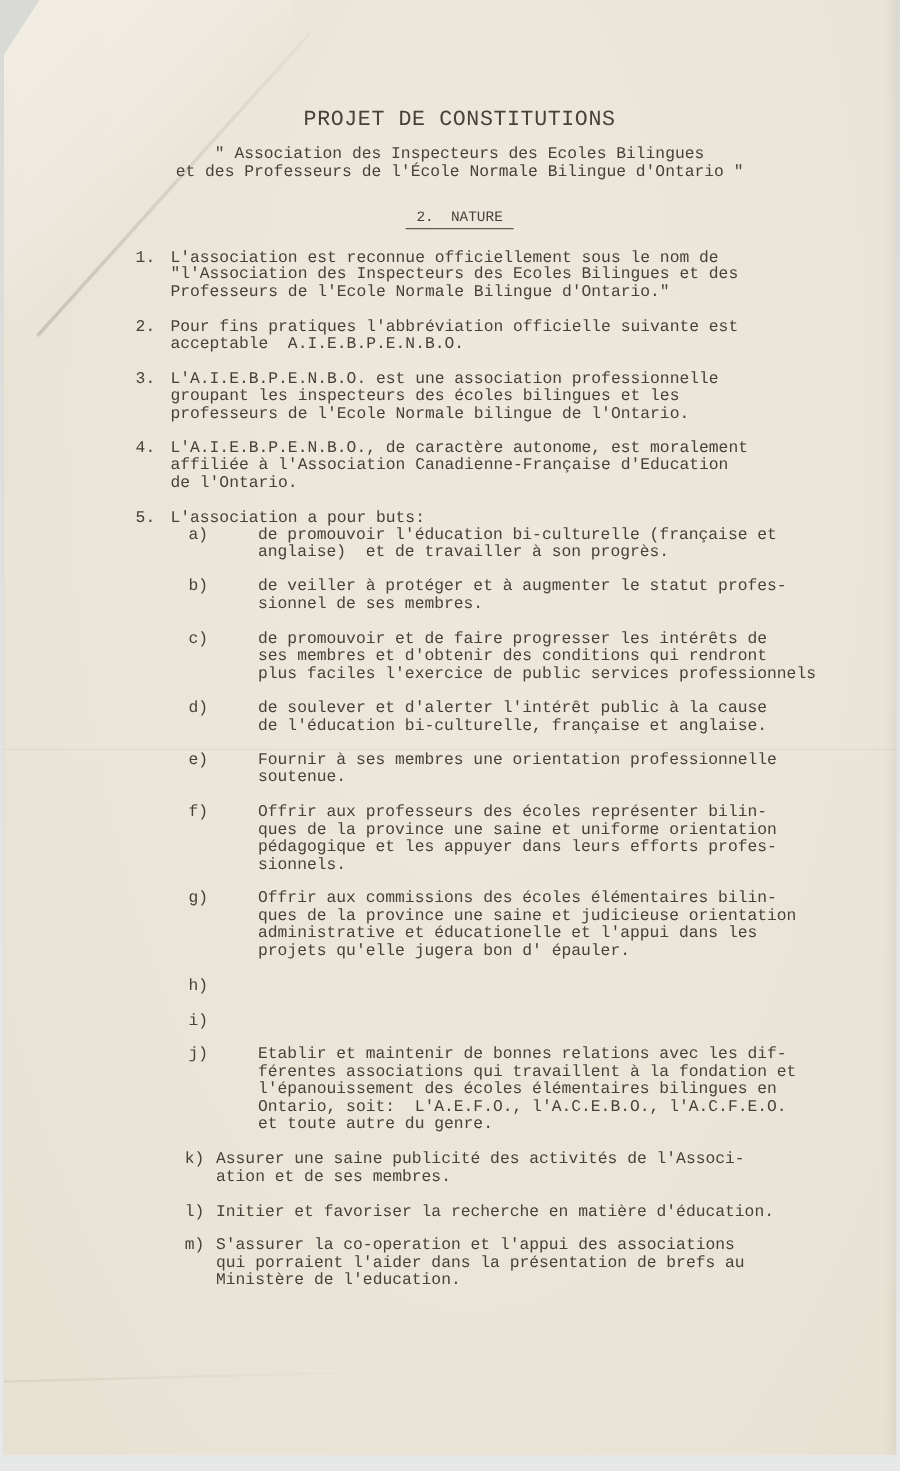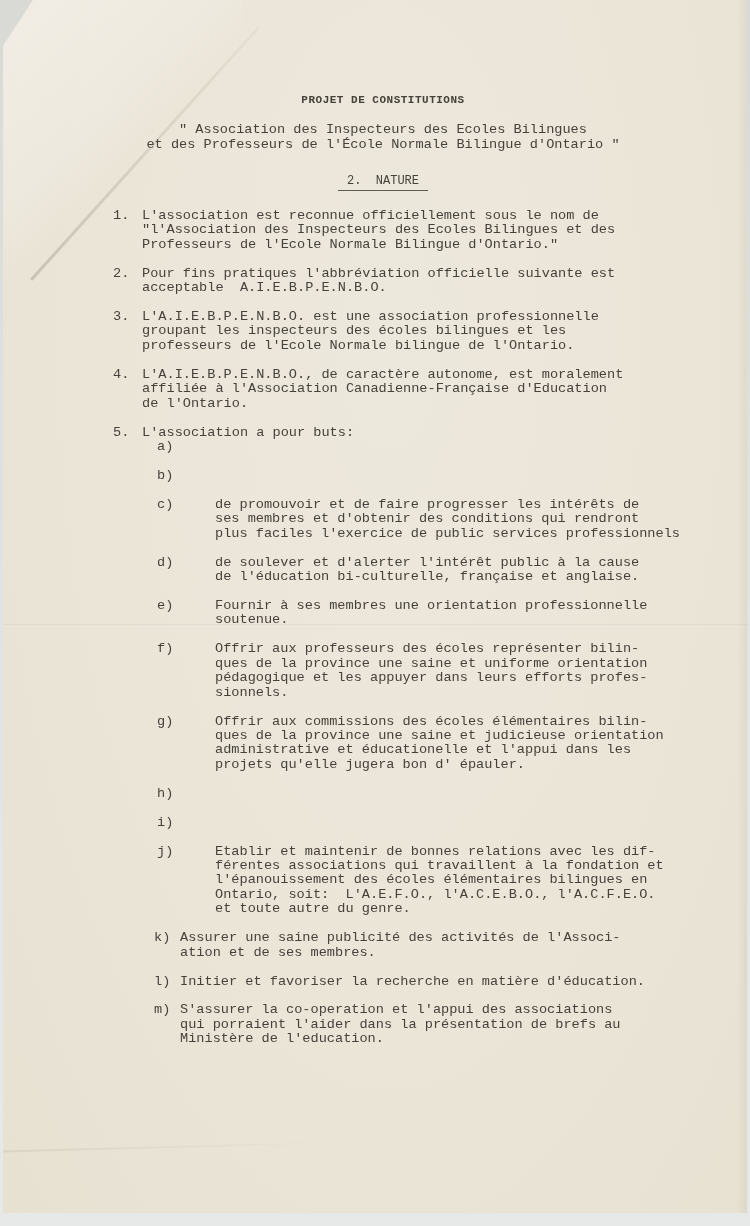--- a/index.html
+++ b/index.html
@@ -74,22 +74,22 @@
     background: linear-gradient(90deg, rgba(0,0,0,0), rgba(90,85,70,0.07));
     pointer-events: none;
   }
 
   .doc-header {
     text-align: center;
     margin-left: 16px;
     padding-top: 93px;
   }
   .doc-title {
-    font-weight: bold;
-    font-size: 11px;
+    font-weight: normal;
+    font-size: 18px;
     margin: 0 0 16px 0;
     letter-spacing: 0.5px;
   }
   .doc-subtitle {
     margin: 0;
     white-space: pre;
   }
   .section-heading {
     margin: 22px 0 0 0;
     font-weight: normal;
@@ -178,24 +178,28 @@
       </div>
 
 
       <div class="item no-gap">
         <span class="lbl">5.</span>
         <div class="txt">L'association a pour buts:</div>
       </div>
 
       <div class="goal wide">
         <span class="lbl">a)</span>
+        <div class="txt">de promouvoir l'éducation bi-culturelle (française et
+anglaise)  et de travailler à son progrès.</div>
       </div>
 
       <div class="goal wide">
         <span class="lbl">b)</span>
+        <div class="txt">de veiller à protéger et à augmenter le statut profes-
+sionnel de ses membres.</div>
       </div>
 
       <div class="goal wide">
         <span class="lbl">c)</span>
         <div class="txt">de promouvoir et de faire progresser les intérêts de
 ses membres et d'obtenir des conditions qui rendront
 plus faciles l'exercice de public services professionnels</div>
       </div>
 
       <div class="goal wide">

